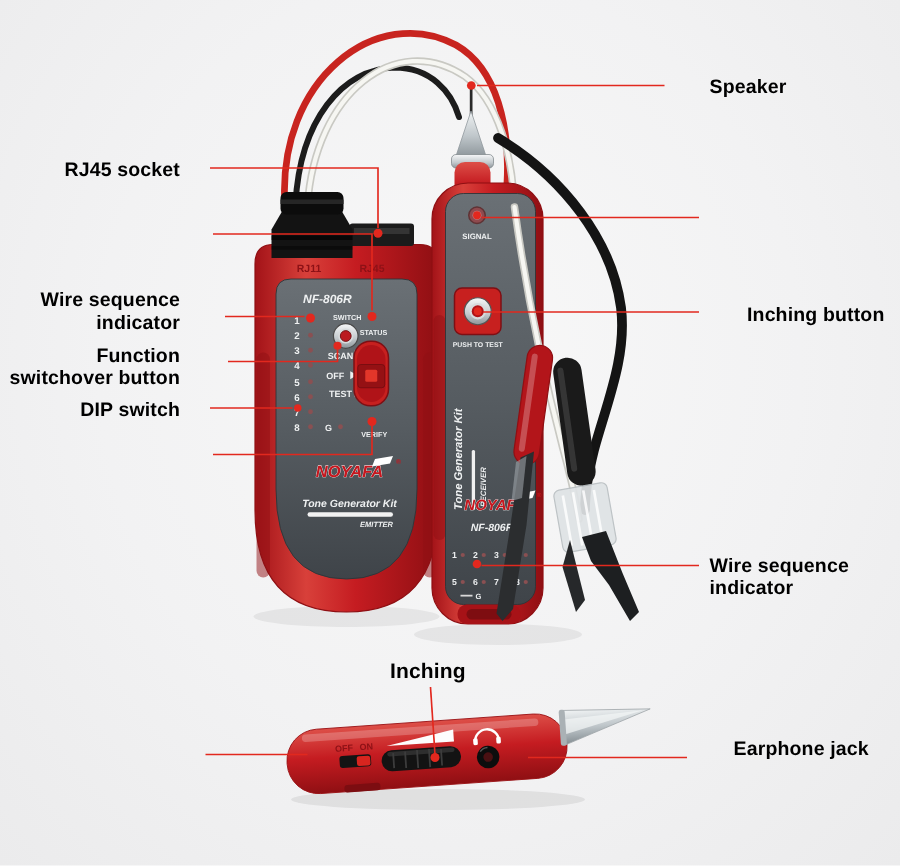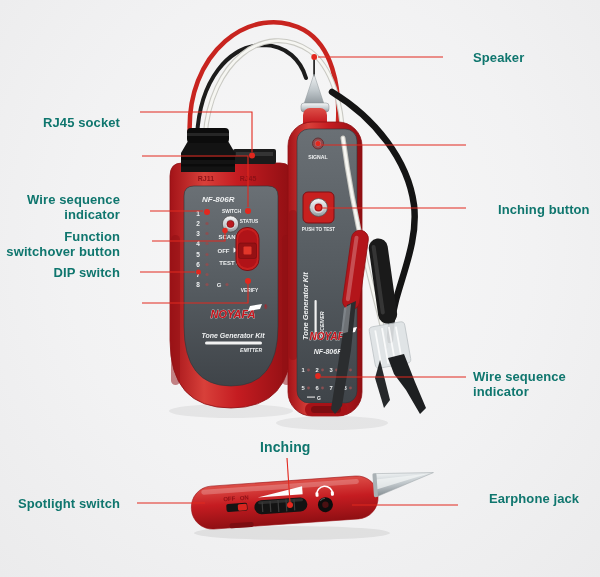--- a/index.html
+++ b/index.html
@@ -8,25 +8,25 @@
     background:radial-gradient(ellipse at 50% 42%, #f8f8f8 0%, #f2f2f3 55%, #ebebec 100%);
     font-family:"Liberation Sans",sans-serif;
   }
   .stage{position:absolute;inset:0;}
   svg{position:absolute;left:0;top:0;}
   svg text{font-family:"Liberation Sans",sans-serif;}
   .wt{fill:#eef0f1;font-weight:700;}
   .dk{fill:#8d1116;font-weight:700;}
   .logo{fill:#c8161d;font-weight:700;font-style:italic;stroke:#ffffff;stroke-width:.38;paint-order:stroke;}
   .lbl{
-    position:absolute;color:#0f766e;font-weight:700;
+    position:absolute;color:#000000;font-weight:700;
     font-size:13px;line-height:1.16;letter-spacing:.1px;
   }
   .lbl.r{text-align:right;}
-  #lbl-rj45{right:480px;top:115px;white-space:nowrap;}
+  #lbl-rj45{right:480px;top:105px;white-space:nowrap;}
   #lbl-wirefind{right:480px;top:143px;width:88px;}
   #lbl-wireseq-l{right:480px;top:192px;width:100px;}
   #lbl-func{right:480px;top:229px;width:126px;}
   #lbl-dip{right:480px;top:265px;white-space:nowrap;padding-left:18px;}
   #lbl-testing{right:480px;top:296px;white-space:nowrap;}
   #lbl-spotlight{right:480px;top:496px;white-space:nowrap;}
   #lbl-speaker{left:473px;top:50px;white-space:nowrap;}
   #lbl-signal{left:473px;top:139px;white-space:nowrap;}
   #lbl-inching{left:473px;top:202px;white-space:nowrap;padding-left:25px;}
   #lbl-wireseq-r{left:473px;top:369px;width:106px;}
@@ -302,19 +302,18 @@
     <circle cx="318.5" cy="207.5" r="2.6"></circle>
     <circle cx="318" cy="376" r="2.9"></circle>
     <circle cx="290" cy="505" r="3"></circle>
   </g>
 </svg>
 
   <div class="lbl r" id="lbl-rj45">RJ45 socket</div>
   <div class="lbl r" id="lbl-wireseq-l">Wire sequence indicator</div>
   <div class="lbl r" id="lbl-func">Function switchover button</div>
   <div class="lbl r" id="lbl-dip">DIP switch</div>
-  <div class="lbl r" id="lbl-spotlight">Spotlight switch</div>
   <div class="lbl" id="lbl-speaker">Speaker</div>
   <div class="lbl" id="lbl-inching">Inching button</div>
   <div class="lbl" id="lbl-wireseq-r">Wire sequence indicator</div>
   <div class="lbl" id="lbl-earphone">Earphone jack</div>
   <div class="lbl" id="lbl-volume">Inching</div>
 </div>
 
 </body></html>

